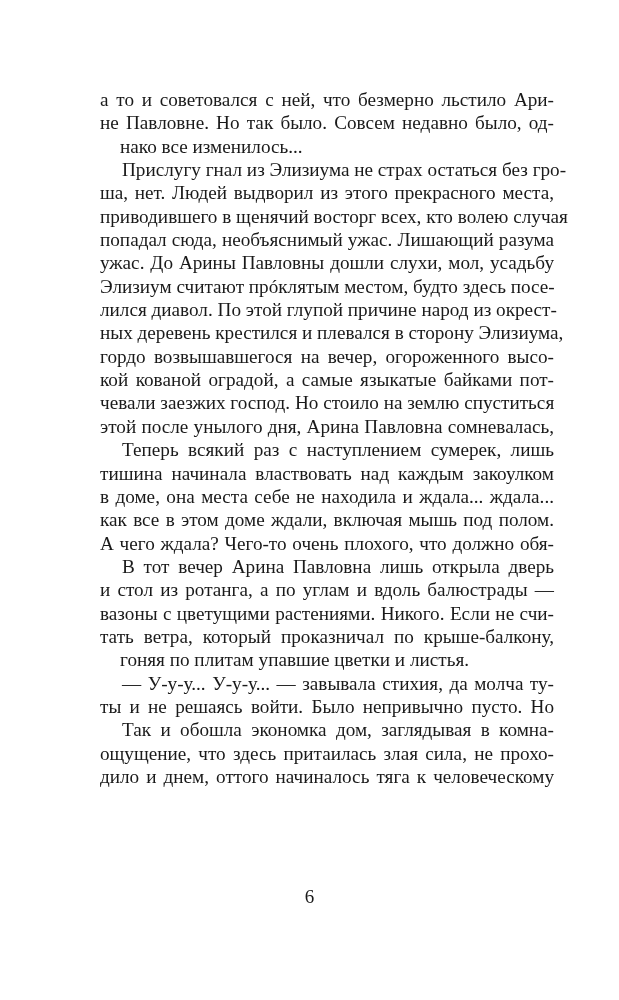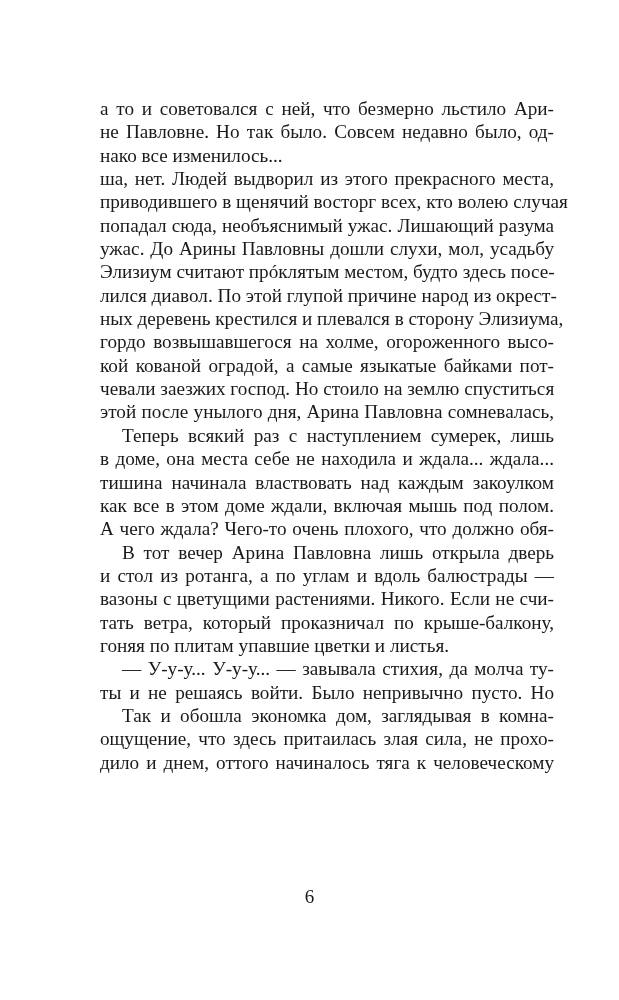--- a/index.html
+++ b/index.html
@@ -11,34 +11,35 @@
       width: 619px;
       height: 1000px;
       position: relative;
       overflow: hidden;
       font-family: "Liberation Serif", "DejaVu Serif", serif;
       color: #1a1a1a;
     }
     .page {
       position: absolute;
       left: 100px;
-      top: 97px;
+      top: 88px;
       width: 454px;
     }
     .line {
       display: block;
       height: 23.35px;
       line-height: 23.35px;
       font-size: 19.2px;
       white-space: nowrap;
       text-align: justify;
       text-align-last: justify;
     }
     .line.last {
       text-align-last: left;
+      margin-left: 20px;
     }
     .line.indent {
       padding-left: 22px;
     }
     .page-number {
       position: absolute;
       left: 0;
       width: 619px;
       top: 885px;
       text-align: center;
@@ -46,34 +47,35 @@
       line-height: 24px;
     }
   </style>
 </head>
 <body>
 
 <div class="page" id="page-body">
     <span class="line">а то и советовался с ней, что безмерно льстило Ари-</span>
     <span class="line">не Павловне. Но так было. Совсем недавно было, од-</span>
     <span class="line last">нако все изменилось...</span>
+    <span class="line indent">Прислугу гнал из Элизиума не страх остаться без гро-</span>
     <span class="line">ша, нет. Людей выдворил из этого прекрасного места,</span>
     <span class="line">приводившего в щенячий восторг всех, кто волею случая</span>
     <span class="line">попадал сюда, необъяснимый ужас. Лишающий разума</span>
     <span class="line">ужас. До Арины Павловны дошли слухи, мол, усадьбу</span>
     <span class="line">Элизиум считают прóклятым местом, будто здесь посе-</span>
     <span class="line">лился диавол. По этой глупой причине народ из окрест-</span>
     <span class="line">ных деревень крестился и плевался в сторону Элизиума,</span>
-    <span class="line">гордо возвышавшегося на холме, огороженного высо-</span>
+    <span class="line">гордо возвышавшегося на вечер, огороженного высо-</span>
     <span class="line">кой кованой оградой, а самые языкатые байками пот-</span>
     <span class="line">чевали заезжих господ. Но стоило на землю спуститься</span>
     <span class="line">этой после унылого дня, Арина Павловна сомневалась,</span>
     <span class="line indent">Теперь всякий раз с наступлением сумерек, лишь</span>
+    <span class="line">тишина начинала властвовать над каждым закоулком</span>
     <span class="line">в доме, она места себе не находила и ждала... ждала...</span>
-    <span class="line">тишина начинала властвовать над каждым закоулком</span>
     <span class="line">как все в этом доме ждали, включая мышь под полом.</span>
     <span class="line">А чего ждала? Чего-то очень плохого, что должно обя-</span>
     <span class="line indent">В тот вечер Арина Павловна лишь открыла дверь</span>
     <span class="line">и стол из ротанга, а по углам и вдоль балюстрады —</span>
     <span class="line">вазоны с цветущими растениями. Никого. Если не счи-</span>
     <span class="line">тать ветра, который проказничал по крыше-балкону,</span>
     <span class="line last">гоняя по плитам упавшие цветки и листья.</span>
     <span class="line indent">— У-у-у... У-у-у... — завывала стихия, да молча ту-</span>
     <span class="line">ты и не решаясь войти. Было непривычно пусто. Но</span>
     <span class="line indent">Так и обошла экономка дом, заглядывая в комна-</span>

